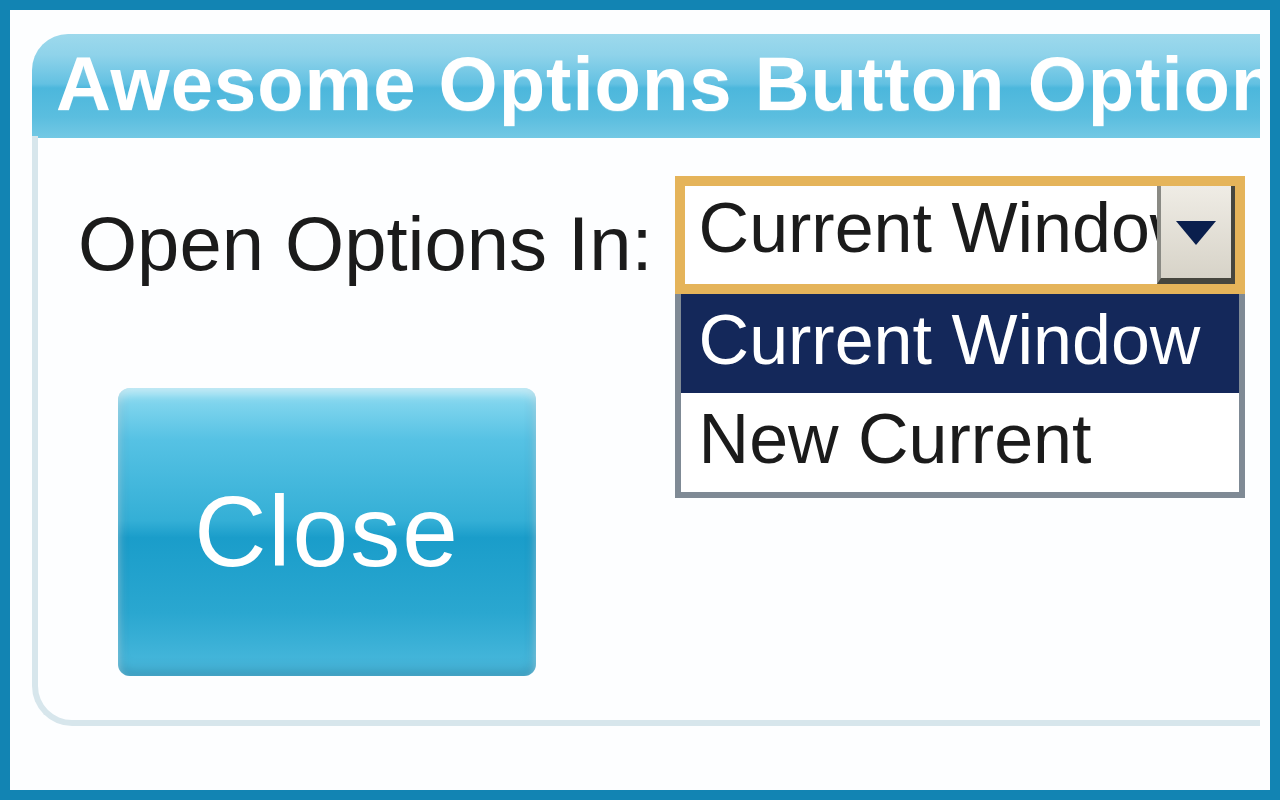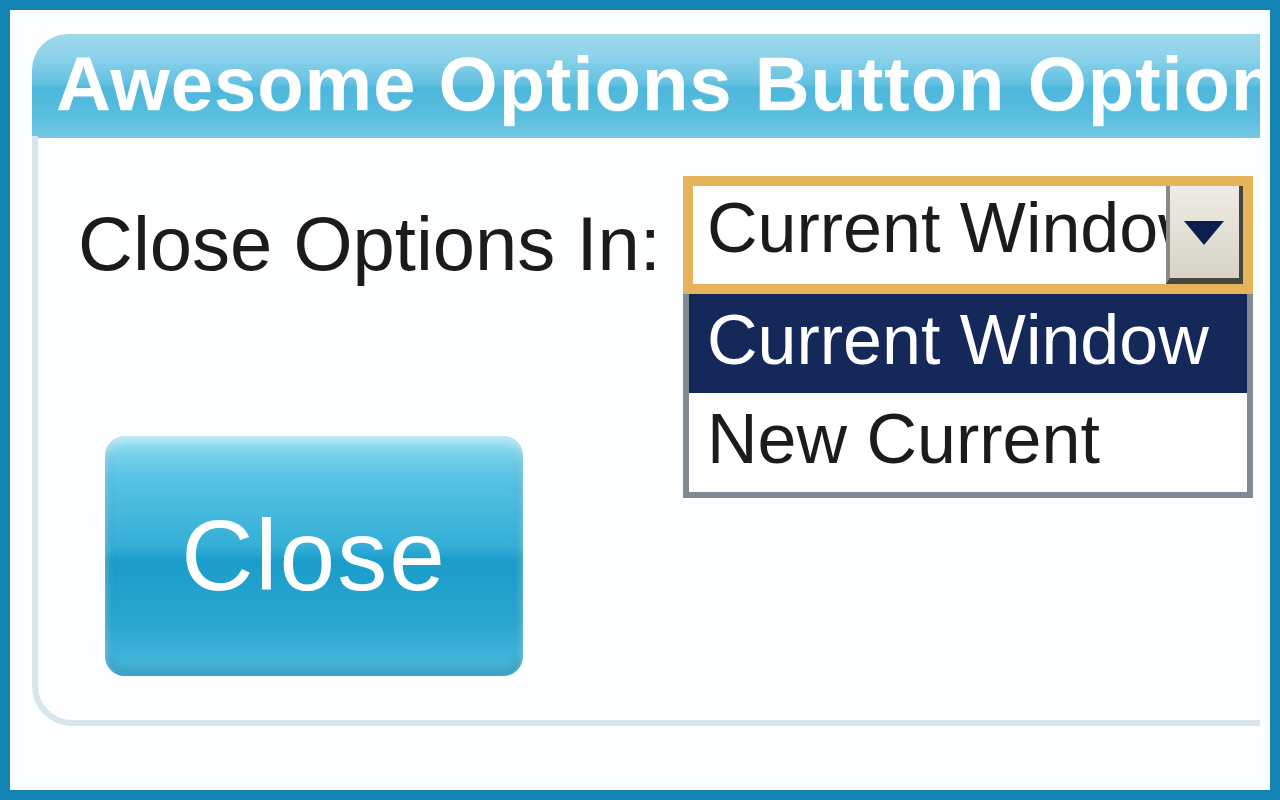--- a/index.html
+++ b/index.html
@@ -127,25 +127,25 @@
     color: #1b1b1b;
     white-space: nowrap;
   }
   .dropdown-item.selected {
     background: #14285a;
     color: #ffffff;
   }
 
   .close-btn {
     position: absolute;
-    left: 67px;
+    left: 80px;
     bottom: 44px;
     width: 418px;
-    height: 240px;
-    border-radius: 20px;
+    height: 288px;
+    border-radius: 12px;
     border: none;
     color: #ffffff;
     font-size: 100px;
     font-weight: 400;
     letter-spacing: 2px;
     background: linear-gradient(to bottom,
       #8fdcf1 0%,
       #56c2e4 18%,
       #34afd6 46%,
       #1a9dca 52%,
@@ -161,21 +161,21 @@
 
 <div class="outer-frame">
   <div class="panel">
 
     <div class="title-bar">Awesome Options Button Options</div>
 
     <div class="content">
 
       <div class="row">
 
-        <div class="field-label">Close Options In:</div>
+        <div class="field-label">Open Options In:</div>
 
         <div class="select-wrap">
 
           <div class="select-box">
             <div class="select-text">Current Window</div>
             <div class="select-button">
               <span>
                 <svg width="44" height="30" viewBox="0 0 44 30">
                   <polygon points="2,4 42,4 22,28" fill="#0a1f4d"></polygon>
                 </svg>

